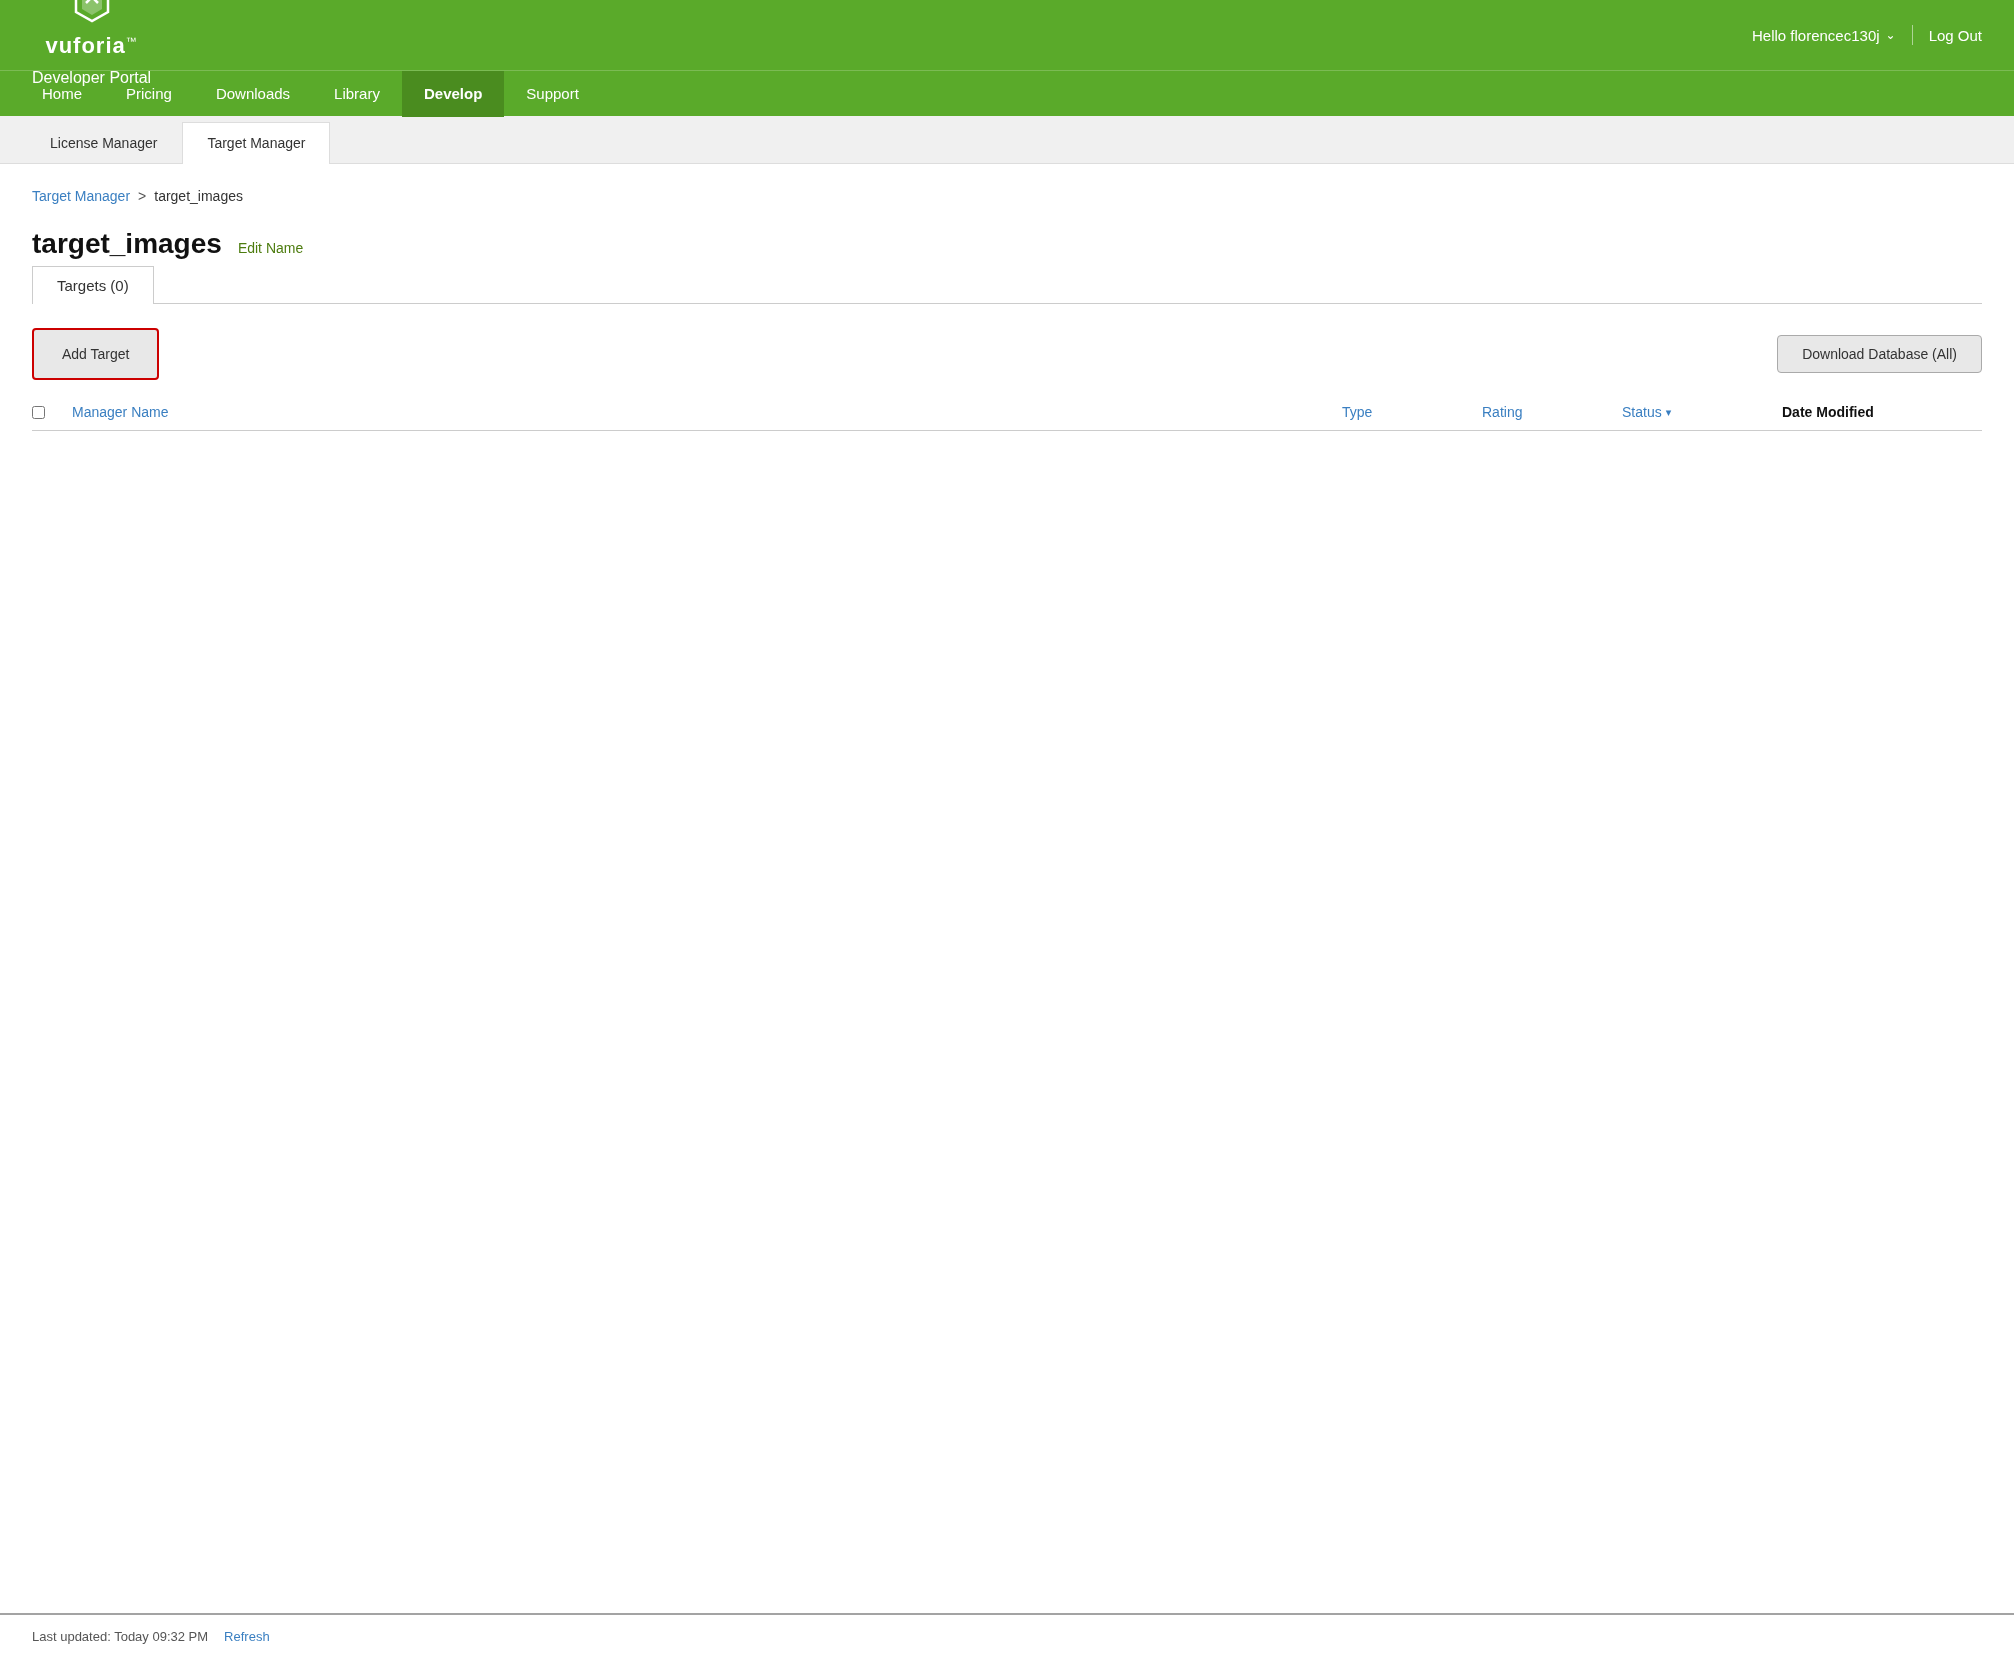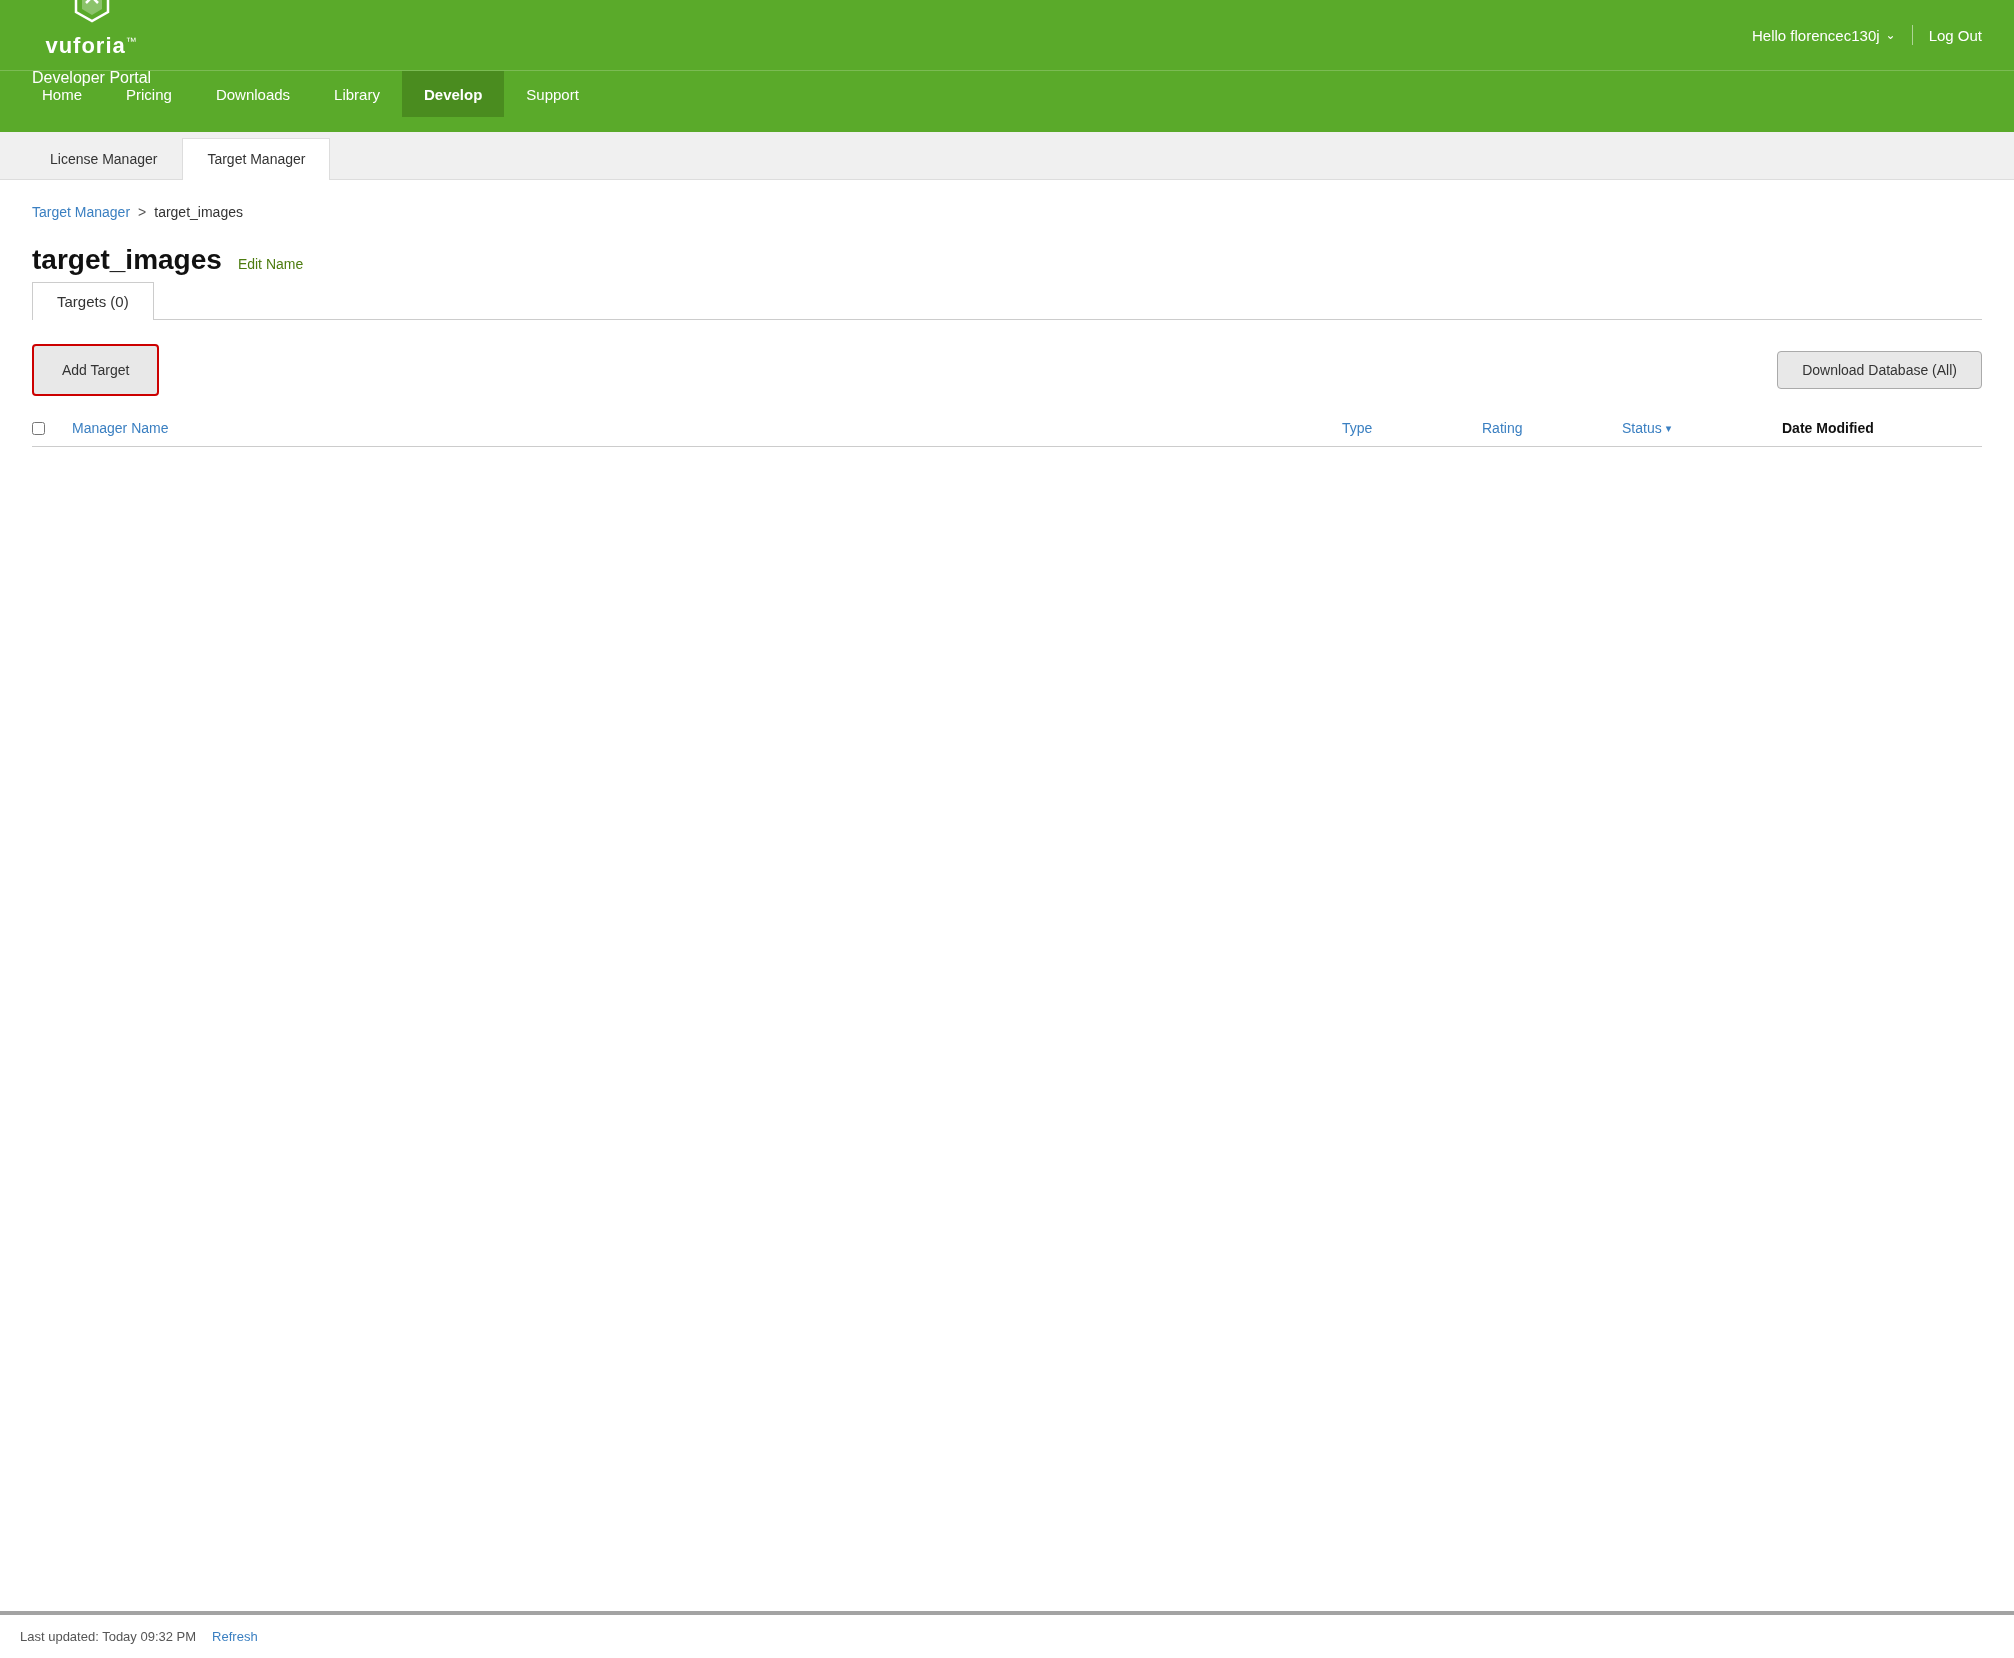--- a/index.html
+++ b/index.html
@@ -56,22 +56,22 @@
       color: #fff;
       text-decoration: none;
       cursor: pointer;
     }
 
     
     .main-nav {
       background-color: #5aaa2a;
       padding: 0 20px;
       display: flex;
-      align-items: flex-start;
-      height: 62px;
+      align-items: center;
+      height: 46px;
       border-top: 1px solid rgba(255,255,255,0.2);
     }
     .nav-item {
       color: #fff;
       padding: 0 22px;
       height: 46px;
       display: flex;
       align-items: center;
       font-size: 15px;
       cursor: pointer;
@@ -231,22 +231,22 @@
       gap: 4px;
     }
 
     
     .footer {
       position: fixed;
       bottom: 0;
       left: 0;
       right: 0;
       background: #fff;
-      border-top: 4px solid #a3a3a3;
-      padding: 14px 20px;
+      border-top: 2px solid #a3a3a3;
+      padding: 14px 32px;
       display: flex;
       align-items: center;
       gap: 16px;
       font-size: 13px;
       color: #555;
     }
     .refresh-link {
       color: #3a7fc1;
       cursor: pointer;
       text-decoration: none;

